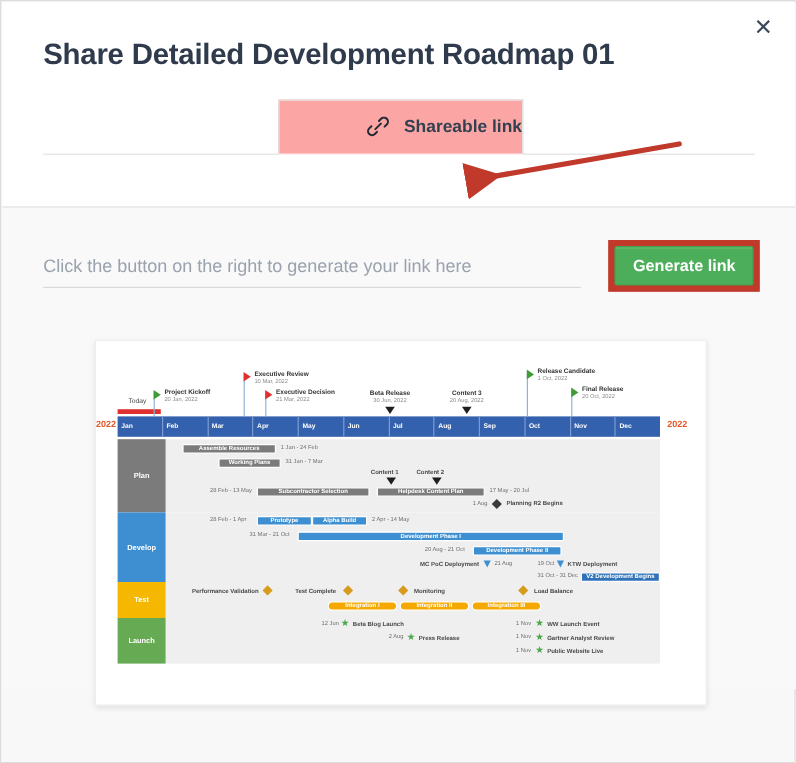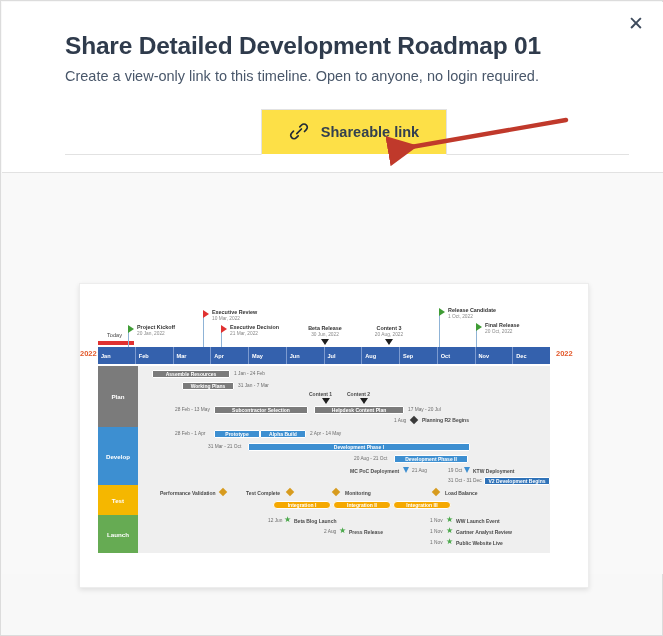--- a/index.html
+++ b/index.html
@@ -20,21 +20,21 @@
     position:absolute;left:1px;top:1px;width:661px;height:572px;
     background:#ffffff;
     box-sizing:border-box;
   }
   .close-btn{
     position:absolute;right:14px;top:8px;width:26px;height:26px;
     display:flex;align-items:center;justify-content:center;
     color:#3d4a5c;font-size:19px;line-height:1;cursor:pointer;
     font-family:"DejaVu Sans", sans-serif;
   }
-  .modal-head{padding:30px 34px 0 34px;margin-left:29px;}
+  .modal-head{padding:30px 34px 0 34px;}
   .modal-title{
     font-size:24.5px;font-weight:700;color:#2f3b4c;letter-spacing:-.2px;
     margin:0 0 7px 0;line-height:1.15;
   }
   .modal-sub{
     font-size:14.5px;color:#49576a;margin:0;line-height:1.3;
   }
   
   .tabs{
     position:relative;margin-top:22px;height:47px;
@@ -42,23 +42,23 @@
   .tab-underline{
     position:absolute;left:0;right:0;bottom:0;height:1px;background:#e2e2e2;
   }
   .tab{
     position:absolute;bottom:0;height:46px;
     display:flex;align-items:center;gap:12px;
     box-sizing:border-box;cursor:pointer;
   }
   .tab-email{left:23px;padding:0 12px;color:#8d98a6;}
   .tab-link{
-    left:196px;width:186px;justify-content:center;
+    left:196px;width:204px;justify-content:flex-end;
     border:1px solid #e2e2e2;border-bottom:1px solid #ffffff;
-    background:#fde047;color:#33404f;z-index:3;
+    background:#fca5a5;color:#33404f;z-index:3;
   }
   .tab-label{font-size:14.5px;font-weight:600;}
   .tab-email .tab-label{font-weight:400;color:#8d98a6;}
   .tab-ico{display:flex;align-items:center;}
   
   .modal-body{
     position:absolute;left:0;right:0;top:170px;bottom:0;
     background:#f9f9f9;border-top:1px solid #e2e2e2;
   }
   .link-row{
@@ -171,41 +171,46 @@
 <body>
 
 <div class="page-frame">
 
   <div class="modal">
 
     <div class="close-btn">✕</div>
 
     <div class="modal-head">
       <h1 class="modal-title">Share Detailed Development Roadmap 01</h1>
-      <p class="modal-sub">Create a view-only link to this timeline. Open to anyone, no login required.</p>
 
       <div class="tabs">
         <div class="tab-underline"></div>
 
 
         <div class="tab tab-link">
           <span class="tab-ico">
             <svg width="20" height="18" viewBox="0 0 20 18">
               <path d="M7.8 10.6 L12.4 6.0" stroke="#222a35" stroke-width="1.7" fill="none" stroke-linecap="round"></path>
               <path d="M10.8 3.8 L12.6 2.0 A3.3 3.3 0 0 1 17.3 6.7 L15.5 8.5" stroke="#222a35" stroke-width="1.7" fill="none" stroke-linecap="round"></path>
               <path d="M9.2 12.9 L7.4 14.7 A3.3 3.3 0 0 1 2.7 10.0 L4.5 8.2" stroke="#222a35" stroke-width="1.7" fill="none" stroke-linecap="round"></path>
             </svg>
           </span>
           <span class="tab-label">Shareable link</span>
         </div>
       </div>
     </div>
 
     <div class="modal-body">
 
+      <div class="link-row">
+        <input class="link-input" type="text" placeholder="Click the button on the right to generate your link here" value="" style="">
+        <div class="gen-wrap">
+          <button class="gen-btn">Generate link</button>
+        </div>
+      </div>
 
       <div class="tl-card">
         <div class="tl-inner">
 
           <div class="axis-year l" style="left:0px;">2022</div>
           <div class="axis-year r" style="left:476px;">2022</div>
 
           <div class="today-bar"></div>
           <div class="today-lbl">Today</div>
 

